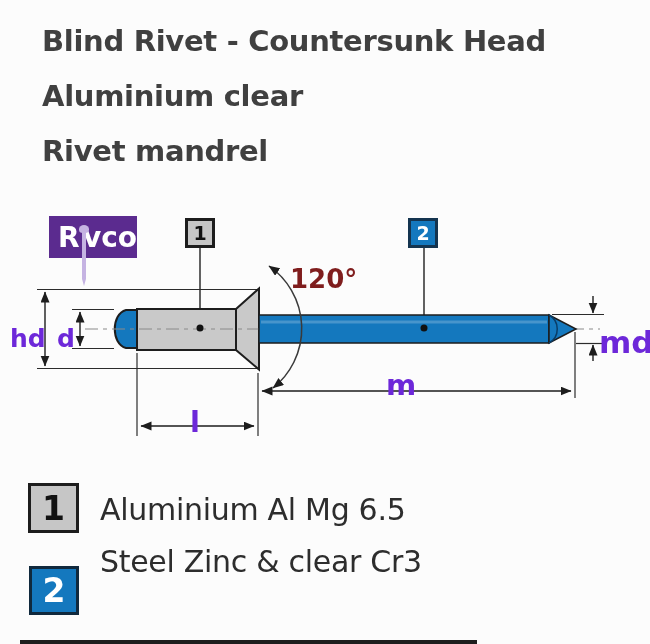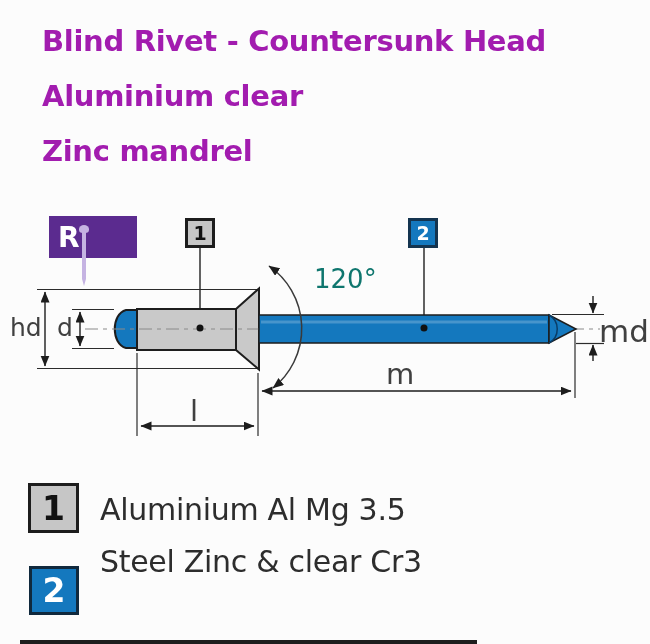--- a/index.html
+++ b/index.html
@@ -4,21 +4,21 @@
 <style>
   html,body{margin:0;padding:0;}
   body{
     width:650px;height:644px;position:relative;overflow:hidden;
     background:#fcfcfc;
     font-family:"DejaVu Sans","Liberation Sans",sans-serif;
   }
   .abs{position:absolute;}
   
   .title-line{
-    left:42px;color:#a21caf;font-weight:bold;font-size:29px;
+    left:42px;color:#404040;font-weight:bold;font-size:29px;
     letter-spacing:-0.3px;white-space:nowrap;
   }
   
   .logo{
     left:49px;top:216px;width:88px;height:42px;background:#5b2b8f;
     color:#ffffff;font-weight:bold;font-size:28px;
     display:flex;align-items:center;padding-left:9px;box-sizing:border-box;
     overflow:visible;z-index:3;
   }
   .logo .gap{display:inline-block;width:12px;}
@@ -32,22 +32,22 @@
     background:#c5b3e2;border-radius:50% 50% 40% 40%;
   }
   
   .callout{
     width:30px;height:30px;border:3px solid #1d1d1d;box-sizing:border-box;
     display:flex;align-items:center;justify-content:center;
     font-weight:bold;font-size:19px;z-index:2;
   }
   .callout.gray{background:#c6c6c6;color:#111111;}
   .callout.blue{background:#1478be;color:#ffffff;border-color:#14344f;}
-  .dim-label{color:#404040;font-weight:normal;white-space:nowrap;z-index:2;}
-  .angle-label{color:#0f766e;font-size:26px;font-weight:400;z-index:2;margin-left:24px;}
+  .dim-label{color:#6d28d9;font-weight:bold;white-space:nowrap;z-index:2;margin-top:11px;}
+  .angle-label{color:#7f1d1d;font-size:26px;font-weight:700;z-index:2;}
   svg{position:absolute;left:0;top:200px;}
   
   .legend-box{
     border:3px solid #1d1d1d;box-sizing:border-box;
     display:flex;align-items:center;justify-content:center;
     font-weight:bold;font-size:33px;
   }
   .legend-box.gray{background:#c6c6c6;color:#111111;}
   .legend-box.blue{background:#1478be;color:#ffffff;border-color:#10293d;}
   .legend-label{
@@ -55,25 +55,26 @@
   }
   .bottom-rule{left:20px;top:640px;width:457px;height:4px;background:#1d1d1d;}
 </style>
 </head>
 <body>
 
 <div>
 
   <div class="abs title-line" style="top:24px">Blind Rivet - Countersunk Head</div>
   <div class="abs title-line" style="top:79px">Aluminium clear</div>
-  <div class="abs title-line" style="top:134px">Zinc mandrel</div>
+  <div class="abs title-line" style="top:134px">Rivet mandrel</div>
 
   <div class="abs logo">
     <span>R</span>
     <span class="gap"></span>
+    <span>vco</span>
     <span class="logo-pin-head"></span>
     <span class="logo-pin"></span>
   </div>
 
   <svg width="650" height="260" viewBox="0 0 650 260">
     <defs>
       <marker id="arr" markerUnits="userSpaceOnUse" markerWidth="12" markerHeight="10" refX="10.5" refY="4.5" orient="auto-start-reverse">
         <path d="M0,0 L11,4.5 L0,9 Z" fill="#1d1d1d"></path>
       </marker>
     </defs>
@@ -130,21 +131,21 @@
   <div class="abs dim-label" style="left:10px;top:313px;font-size:25px">hd</div>
   <div class="abs dim-label" style="left:57px;top:313px;font-size:25px">d</div>
   <div class="abs dim-label" style="left:190px;top:394px;font-size:29px">l</div>
   <div class="abs dim-label" style="left:386px;top:357px;font-size:29px">m</div>
   <div class="abs dim-label" style="left:599px;top:313px;font-size:31px">md</div>
   <div class="abs angle-label" style="left:290px;top:264px">120°</div>
 
   <div class="abs legend-box gray" style="left:28px;top:483px;width:51px;height:50px">
     <span>1</span>
   </div>
-  <div class="abs legend-label" style="left:100px;top:492px">Aluminium Al Mg 3.5</div>
+  <div class="abs legend-label" style="left:100px;top:492px">Aluminium Al Mg 6.5</div>
 
   <div class="abs legend-box blue" style="left:29px;top:566px;width:50px;height:49px">
     <span>2</span>
   </div>
   <div class="abs legend-label" style="left:100px;top:544px">Steel Zinc &amp; clear Cr3</div>
 
   <div class="abs bottom-rule"></div>
 </div>
 
 </body></html>

